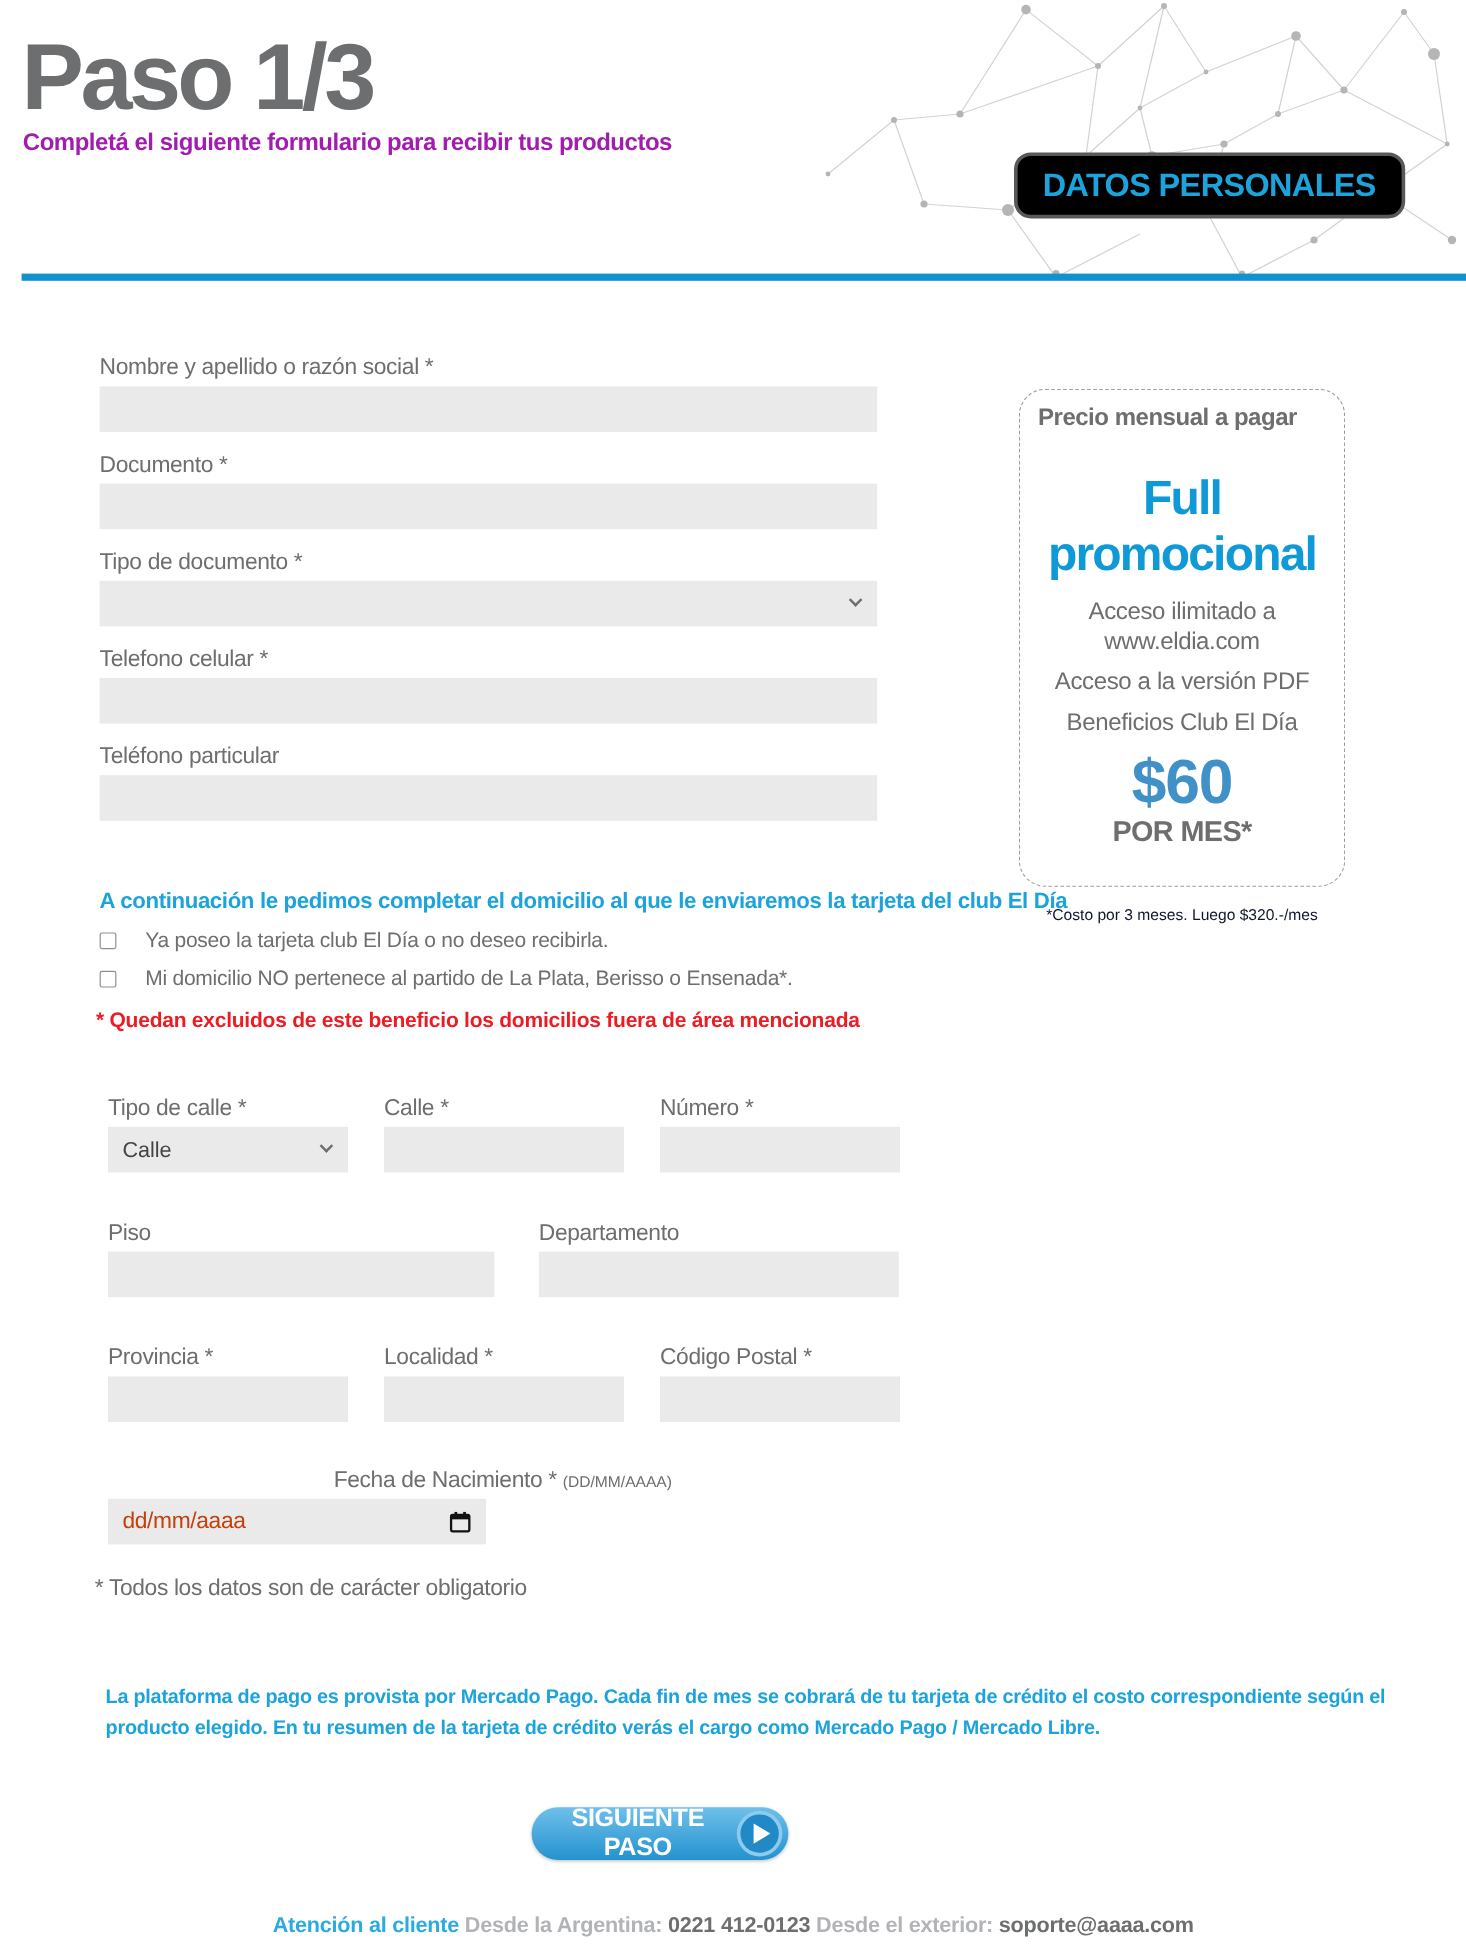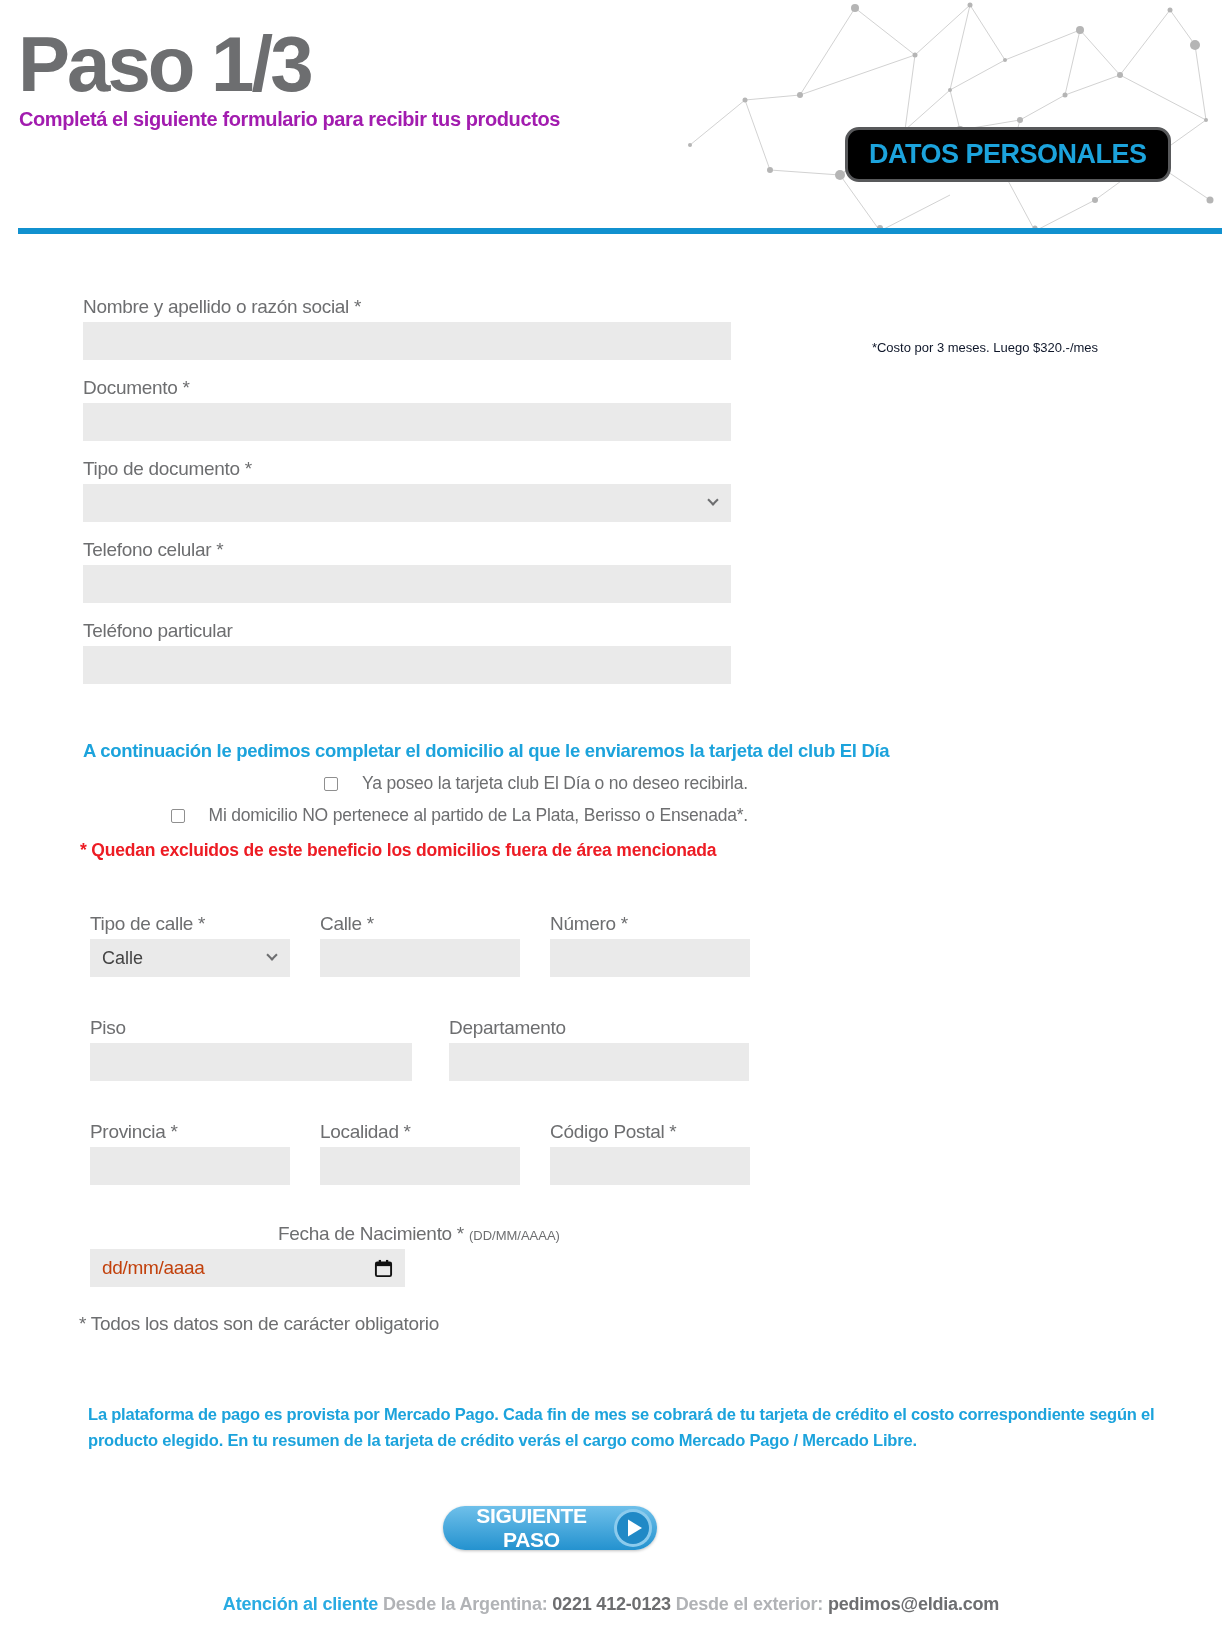--- a/index.html
+++ b/index.html
@@ -21,21 +21,21 @@
   .price-col { width:272px; margin-left:101px; padding-top:90px; }
 
   .fg { margin-bottom:17px; }
   .fg-label { display:block; font-size:19px; letter-spacing:-0.3px; color:#6d6e70; margin-bottom:4px; }
   .txt, .selbox, .datebox { width:648px; height:38px; background:#eaeaea; border:0; font-size:18px; color:#444; padding:0 12px; }
   .selbox { position:relative; display:flex; align-items:center; cursor:pointer; }
   .chev { position:absolute; right:14px; top:12px; width:8px; height:8px; border-right:2px solid #6d6e70; border-bottom:2px solid #6d6e70; transform:rotate(45deg); }
 
   
   .section-heading { margin-top:56px; font-size:18.5px; font-weight:bold; color:#1ca3dc; letter-spacing:-0.3px; white-space:nowrap; }
-  .checkrow { display:flex; align-items:center; gap:24px; margin-top:11px; font-size:17.5px; letter-spacing:-0.2px;justify-content:flex-end; }
+  .checkrow { display:flex; align-items:center; gap:24px; margin-top:11px; font-size:17.5px; letter-spacing:-0.2px; }
   .cb { appearance:none; -webkit-appearance:none; width:14px; height:14px; border:1px solid #8f8f8f; border-radius:2px; background:#fff; margin:0; flex:0 0 auto; cursor:pointer; }
   .red-note { margin-top:14px; font-size:17.5px; font-weight:bold; color:#ed1c24; letter-spacing:-0.2px; margin-left:-3px; }
 
   .row3 { display:grid; grid-template-columns:200px 200px 200px; column-gap:30px; margin-top:40px; margin-left:7px; }
   .row3.first { margin-top:52px; }
   .row2 { display:grid; grid-template-columns:322px 300px; column-gap:37px; margin-top:40px; margin-left:7px; }
   .row3 .txt, .row3 .selbox, .row2 .txt { width:100%; }
 
   .birth { margin-top:38px; margin-left:7px;text-align:center; }
   .hint { font-size:13px; letter-spacing:0; }
@@ -210,36 +210,50 @@
             <rect x="5" y="1" width="2.4" height="4" fill="#111"></rect>
             <rect x="12.6" y="1" width="2.4" height="4" fill="#111"></rect>
           </svg>
         </div>
       </div>
 
       <div class="required-note">* Todos los datos son de carácter obligatorio</div>
     </div>
 
     <div class="price-col">
+      <div class="panel">
+        <div class="panel-title">Precio mensual a pagar</div>
+        <div class="plan-name">
+          <div>Full</div>
+          <div>promocional</div>
+        </div>
+        <div class="features">
+          <div class="feat">Acceso ilimitado a www.eldia.com</div>
+          <div class="feat">Acceso a la versión PDF</div>
+          <div class="feat">Beneficios Club El Día</div>
+        </div>
+        <div class="price">$60</div>
+        <div class="period">POR MES*</div>
+      </div>
       <div class="panel-footnote">*Costo por 3 meses. Luego $320.-/mes</div>
     </div>
   </div>
 
   <div class="payment-note">La plataforma de pago es provista por Mercado Pago. Cada fin de mes se cobrará de tu tarjeta de crédito el costo correspondiente según el producto elegido. En tu resumen de la tarjeta de crédito verás el cargo como Mercado Pago / Mercado Libre.</div>
 
   <button class="next-btn" type="button">
     <span>SIGUIENTE PASO</span>
     <svg class="play-icon" viewBox="0 0 40 40">
       <circle cx="20" cy="20" r="19" fill="#8ccbed"></circle>
       <circle cx="20" cy="20" r="16" fill="#2089c6"></circle>
       <polygon points="15,11.5 29,20 15,28.5" fill="#ffffff"></polygon>
     </svg>
   </button>
 
   <div class="footer">
     <span class="f-blue">Atención al cliente</span>
     <span class="f-light">Desde la Argentina:</span>
     <span class="f-dark">0221 412-0123</span>
     <span class="f-light">Desde el exterior:</span>
-    <span class="f-dark">pedimos@eldia.com</span>
+    <span class="f-dark">soporte@aaaa.com</span>
   </div>
 
 </div>
 
 </body></html>

